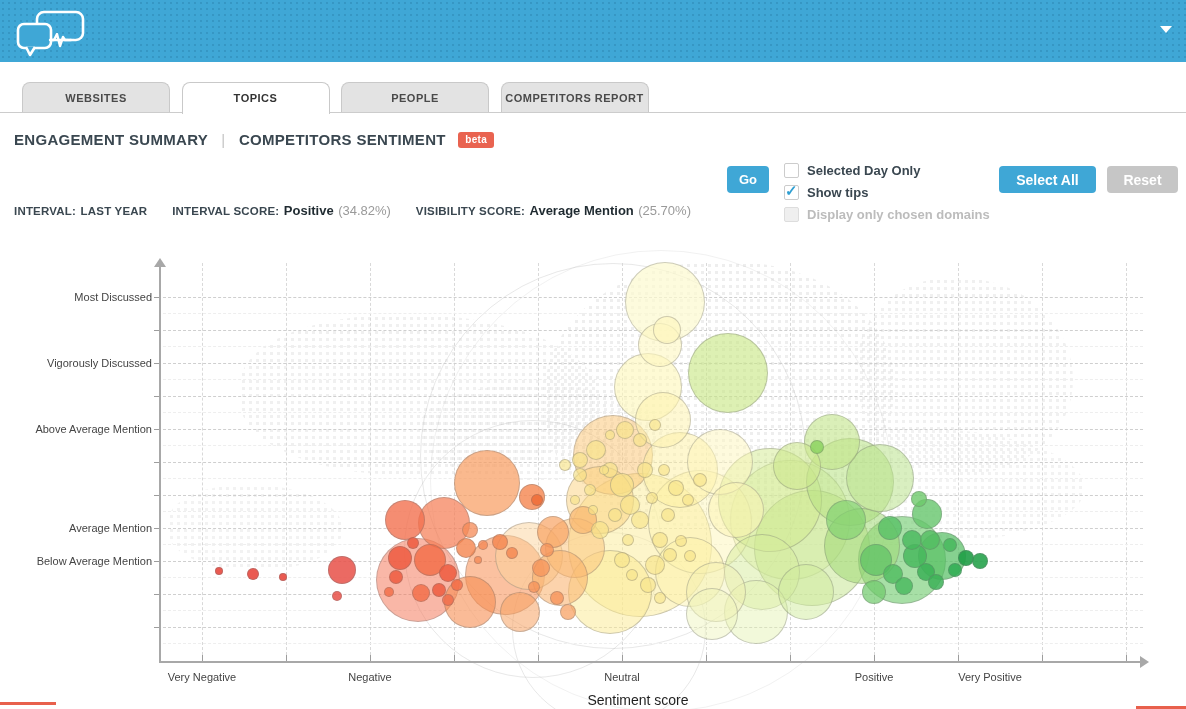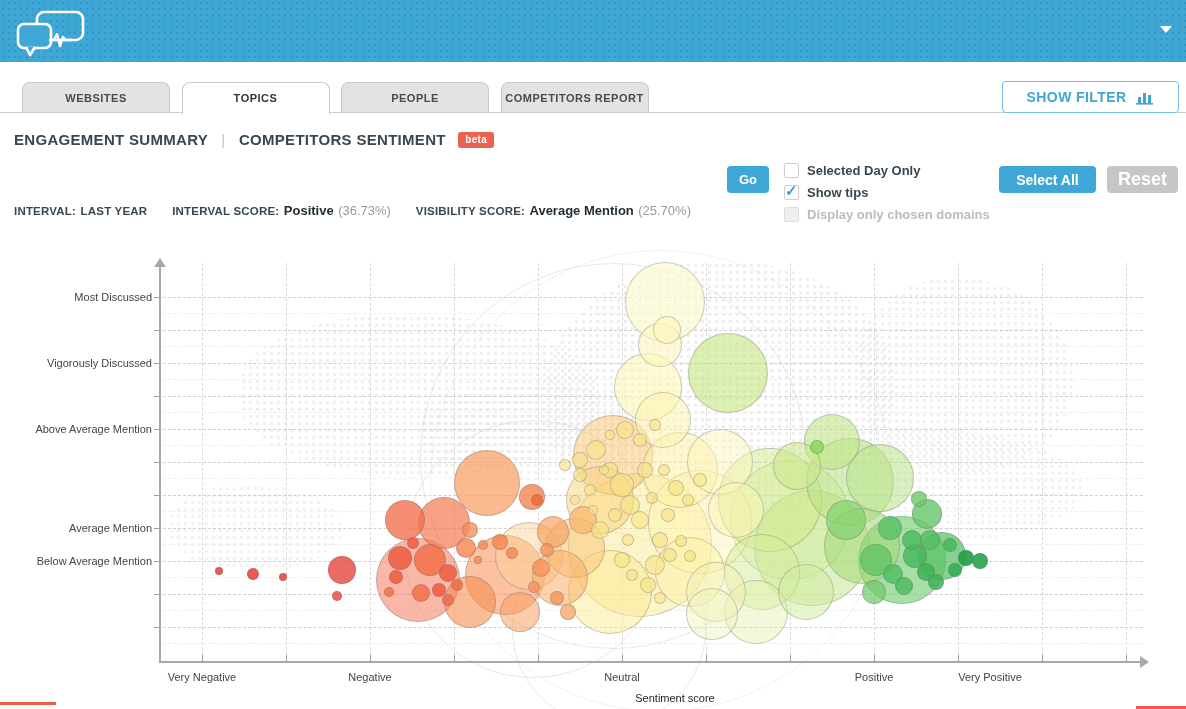--- a/index.html
+++ b/index.html
@@ -30,21 +30,21 @@
         padding:2px 7px 3px;margin-left:8px;position:relative;top:-2px;letter-spacing:.3px;}
 
   
   .tagbox{position:absolute;left:14px;top:165px;width:706px;height:28px;border:1px solid #ccc;border-radius:4px;
           box-sizing:border-box;display:flex;align-items:center;gap:5px;padding:0 5px;background:#fff;}
   .tag{background:#e6e6e6;border-radius:3px;padding:3px 7px;font-size:13px;color:#333;white-space:nowrap;cursor:pointer;}
   .tagbox input{flex:1;border:none;outline:none;font-size:13px;min-width:20px;font-family:"Liberation Sans",sans-serif;}
   .btn{border:none;border-radius:4px;color:#fff;font-weight:bold;cursor:pointer;font-family:"Liberation Sans",sans-serif;}
   .go{position:absolute;left:727px;top:166px;width:42px;height:27px;background:#3fa7d6;font-size:13px;}
   .selectall{position:absolute;left:999px;top:166px;width:97px;height:27px;background:#3fa7d6;font-size:14px;}
-  .resetbtn{position:absolute;left:1107px;top:166px;width:71px;height:27px;background:#c6c6c6;font-size:18px;}
+  .resetbtn{position:absolute;left:1107px;top:166px;width:71px;height:27px;background:#c6c6c6;font-size:14px;}
 
   .opts{position:absolute;left:784px;top:163px;}
   .optrow{display:flex;align-items:center;margin-bottom:7px;cursor:pointer;}
   .box{width:13px;height:13px;border:1px solid #ccc;border-radius:2px;background:#fff;margin-right:8px;position:relative;flex:none;}
   .box .tick{position:absolute;left:0px;top:-4px;color:#2f9fd2;font-size:15px;font-weight:bold;}
   .optrow .lbl{font-size:13px;font-weight:bold;color:#3a4750;}
   .optrow.disabled .lbl{color:#bcbcbc;}
   .optrow.disabled .box{background:#efefef;border-color:#ddd;cursor:default;}
 
   
@@ -65,21 +65,21 @@
   .ytick{position:absolute;width:7px;height:1px;background:#9d9d9d;}
   .xtick{position:absolute;width:1px;height:7px;background:#9d9d9d;}
   .yaxis{position:absolute;left:159px;top:266px;width:2px;height:396px;background:#a8a8a8;}
   .xaxis{position:absolute;left:159px;top:661px;width:982px;height:2px;background:#a8a8a8;}
   .arrow-up{position:absolute;left:154px;top:258px;width:0;height:0;
             border-left:6px solid transparent;border-right:6px solid transparent;border-bottom:9px solid #a8a8a8;}
   .arrow-right{position:absolute;left:1140px;top:656px;width:0;height:0;
             border-top:6px solid transparent;border-bottom:6px solid transparent;border-left:9px solid #a8a8a8;}
   .ylab{position:absolute;width:140px;text-align:right;font-size:11px;color:#444;}
   .xlab{position:absolute;width:120px;text-align:center;font-size:11px;color:#444;}
-  .axis-title{position:absolute;left:575px;top:692px;width:200px;text-align:center;font-size:11px;color:#1f1f1f;}
+  .axis-title{position:absolute;left:538px;top:692px;width:200px;text-align:center;font-size:14px;color:#1f1f1f;}
   .bubble{position:absolute;border-radius:50%;border:1px solid rgba(115,115,115,.35);box-sizing:border-box;pointer-events:auto;cursor:pointer;}
 
   .sliver{position:absolute;background:#e8604c;}
 </style>
 </head>
 <body>
 
 <div class="screen">
 
   <div class="topbar">
@@ -92,29 +92,20 @@
     <div class="caret"></div>
   </div>
 
   <div class="tabline"></div>
   <nav id="tabs">
       <div class="tab" style="left: 22px;">WEBSITES</div>
       <div class="tab active" style="left: 181.5px;">TOPICS</div>
       <div class="tab" style="left: 341px;">PEOPLE</div>
       <div class="tab" style="left: 500.5px;">COMPETITORS REPORT</div>
     </nav>
-  <button class="showfilter">
-    <span>SHOW FILTER</span>
-    <svg width="18" height="15" viewBox="0 0 18 15">
-      <rect x="2" y="7" width="3" height="6" fill="#3fa7d6"></rect>
-      <rect x="7" y="3" width="3" height="10" fill="#3fa7d6"></rect>
-      <rect x="12" y="5" width="3" height="8" fill="#3fa7d6"></rect>
-      <rect x="0" y="13" width="17" height="1.6" fill="#3fa7d6"></rect>
-    </svg>
-  </button>
 
   <div class="heading">
     <span>ENGAGEMENT SUMMARY</span>
     <span class="sep">|</span>
     <span>COMPETITORS SENTIMENT</span>
     <span class="beta">beta</span>
   </div>
 
   <button class="btn go">Go</button>
   <div class="opts" id="opts">
@@ -135,21 +126,21 @@
     </div>
   <button class="btn selectall">Select All</button>
   <button class="btn resetbtn">Reset</button>
 
   <div class="meta">
     <span class="mlabel">INTERVAL:</span>
     <span class="mlabel">LAST YEAR</span>
     <span class="mgap"></span>
     <span class="mlabel">INTERVAL SCORE:</span>
     <span class="mval">Positive</span>
-    <span class="mpct">(36.73%)</span>
+    <span class="mpct">(34.82%)</span>
     <span class="mgap"></span>
     <span class="mlabel">VISIBILITY SCORE:</span>
     <span class="mval">Average Mention</span>
     <span class="mpct">(25.70%)</span>
   </div>
 
   <div class="chart" id="chart">
 
     <div class="dots" style="left:240px;top:315px;width:360px;height:160px;opacity:.55;"></div>
     <div class="dots" style="left:545px;top:262px;width:350px;height:265px;opacity:.6;border-radius:50% 48% 55% 45%;"></div>

